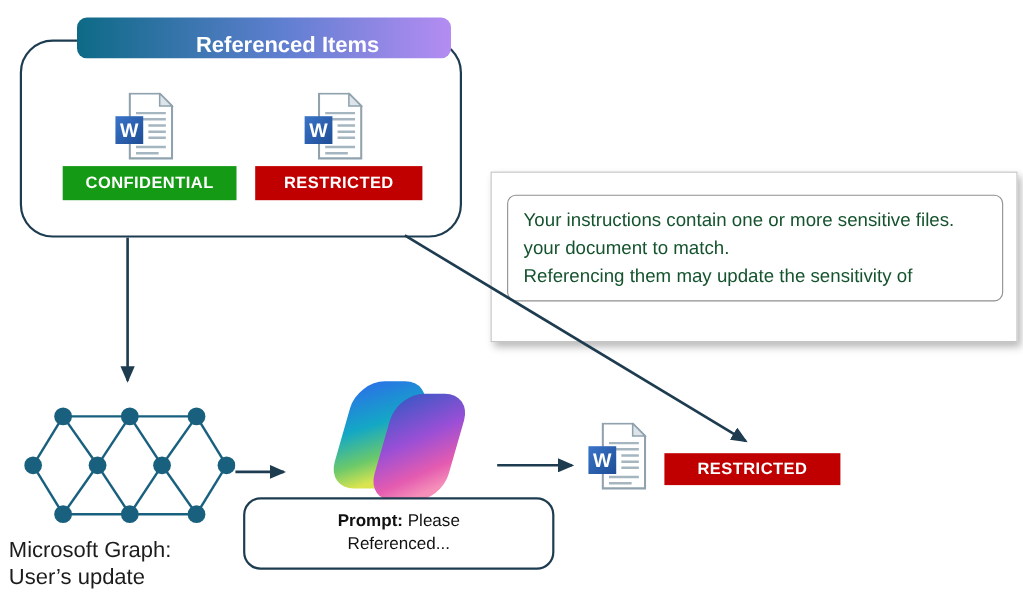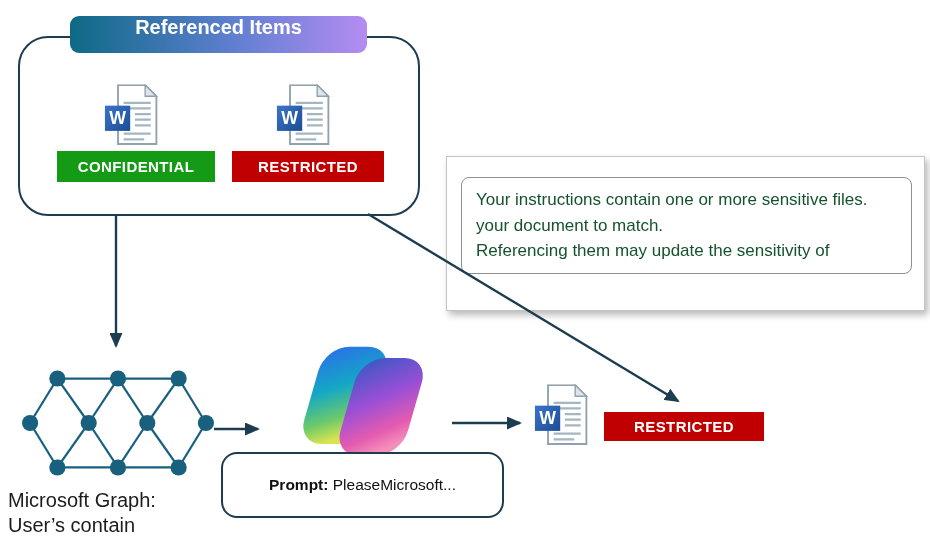--- a/index.html
+++ b/index.html
@@ -4,22 +4,22 @@
 <style>
   html,body{margin:0;padding:0;background:#fff;}
   .canvas{position:relative;width:930px;height:542px;background:#ffffff;
           font-family:"Liberation Sans",sans-serif;overflow:hidden;}
 
   
   .ref-box{position:absolute;left:18px;top:36px;width:398px;height:176px;
            border:2.5px solid #1e3c50;border-radius:30px;background:#fff;z-index:2;}
   .ref-header{position:absolute;left:70px;top:16px;width:297px;height:37px;border-radius:9px;
               background:linear-gradient(90deg,#0d6a86 0%,#5f7fd0 55%,#b48cf2 100%);
-              display:flex;align-items:flex-start;justify-content:center;
-              color:#fff;font-size:20px;font-weight:bold;z-index:5;}
+              display:flex;align-items:flex-end;justify-content:center;
+              color:#fff;font-size:20px;font-weight:bold;z-index:5;padding-left:43px;}
 
   .word-icon{position:absolute;width:58px;height:62px;z-index:4;}
   #word1{left:104px;top:84px;} #word2{left:276px;top:84px;} #word3{left:534px;top:384px;}
 
   .badge{position:absolute;display:flex;align-items:center;justify-content:center;
          color:#fff;font-weight:bold;font-size:15px;letter-spacing:.4px;z-index:4;}
   #badge-conf{left:57px;top:151px;width:158px;height:31px;background:#149a14;align-items:center;}
   #badge-restr1{left:232px;top:151px;width:152px;height:31px;background:#c00000;}
   #badge-restr2{left:604px;top:412px;width:160px;height:29px;background:#c00000;}
 
@@ -40,21 +40,21 @@
   .graph-icon{position:absolute;left:22px;top:360px;width:192px;height:126px;z-index:3;}
   .graph-label{position:absolute;left:8px;top:488px;width:228px;text-align:left;
                font-size:20px;color:#1c1c1c;line-height:1.25;z-index:3;}
 
   
   .copilot-large{position:absolute;left:272px;top:340px;width:178px;height:122px;z-index:4;}
 
   
   .prompt-bubble{position:absolute;left:221px;top:452px;width:279px;height:62px;
                  border:2px solid #1e3c50;border-radius:16px;background:#fff;
-                 display:flex;flex-direction:row;align-items:center;justify-content:center;
+                 display:flex;flex-direction:column;align-items:center;justify-content:center;
                  font-size:15.5px;color:#111;z-index:6;line-height:1.35;}
   .pb-bold{font-weight:bold;}
 
   .arrows{position:absolute;left:0;top:0;z-index:30;pointer-events:none;}
   .arrow{stroke:#1e3c50;stroke-width:2.4;marker-end:url(#arrowhead);}
   .defs-holder{position:absolute;width:0;height:0;overflow:hidden;}
 </style>
 </head>
 <body>
 
@@ -156,32 +156,32 @@
         <circle cx="66" cy="62" r="8"></circle>
         <circle cx="124" cy="62" r="8"></circle>
         <circle cx="182" cy="62" r="8"></circle>
       <circle cx="35" cy="106" r="8"></circle>
         <circle cx="95" cy="106" r="8"></circle>
         <circle cx="155" cy="106" r="8"></circle>
     </g>
   </svg>
   <div class="graph-label">
     <div>Microsoft Graph:</div>
-    <div>User’s contain</div>
+    <div>User’s update</div>
   </div>
 
   <svg class="copilot-large" viewBox="0 0 190 124">
       <use href="#copilot-logo"></use>
     </svg>
 
   <div class="prompt-bubble">
     <div>
       <span class="pb-bold">Prompt:</span><span> Please</span>
     </div>
-    <div>Microsoft...</div>
+    <div>Referenced...</div>
   </div>
 
   <svg id="word3" class="word-icon" viewBox="0 0 62 66">
       <use href="#word-doc"></use>
     </svg>
   <div id="badge-restr2" class="badge">
     <span>RESTRICTED</span>
   </div>
 
   <svg class="arrows" width="930" height="542" viewBox="0 0 930 542">

